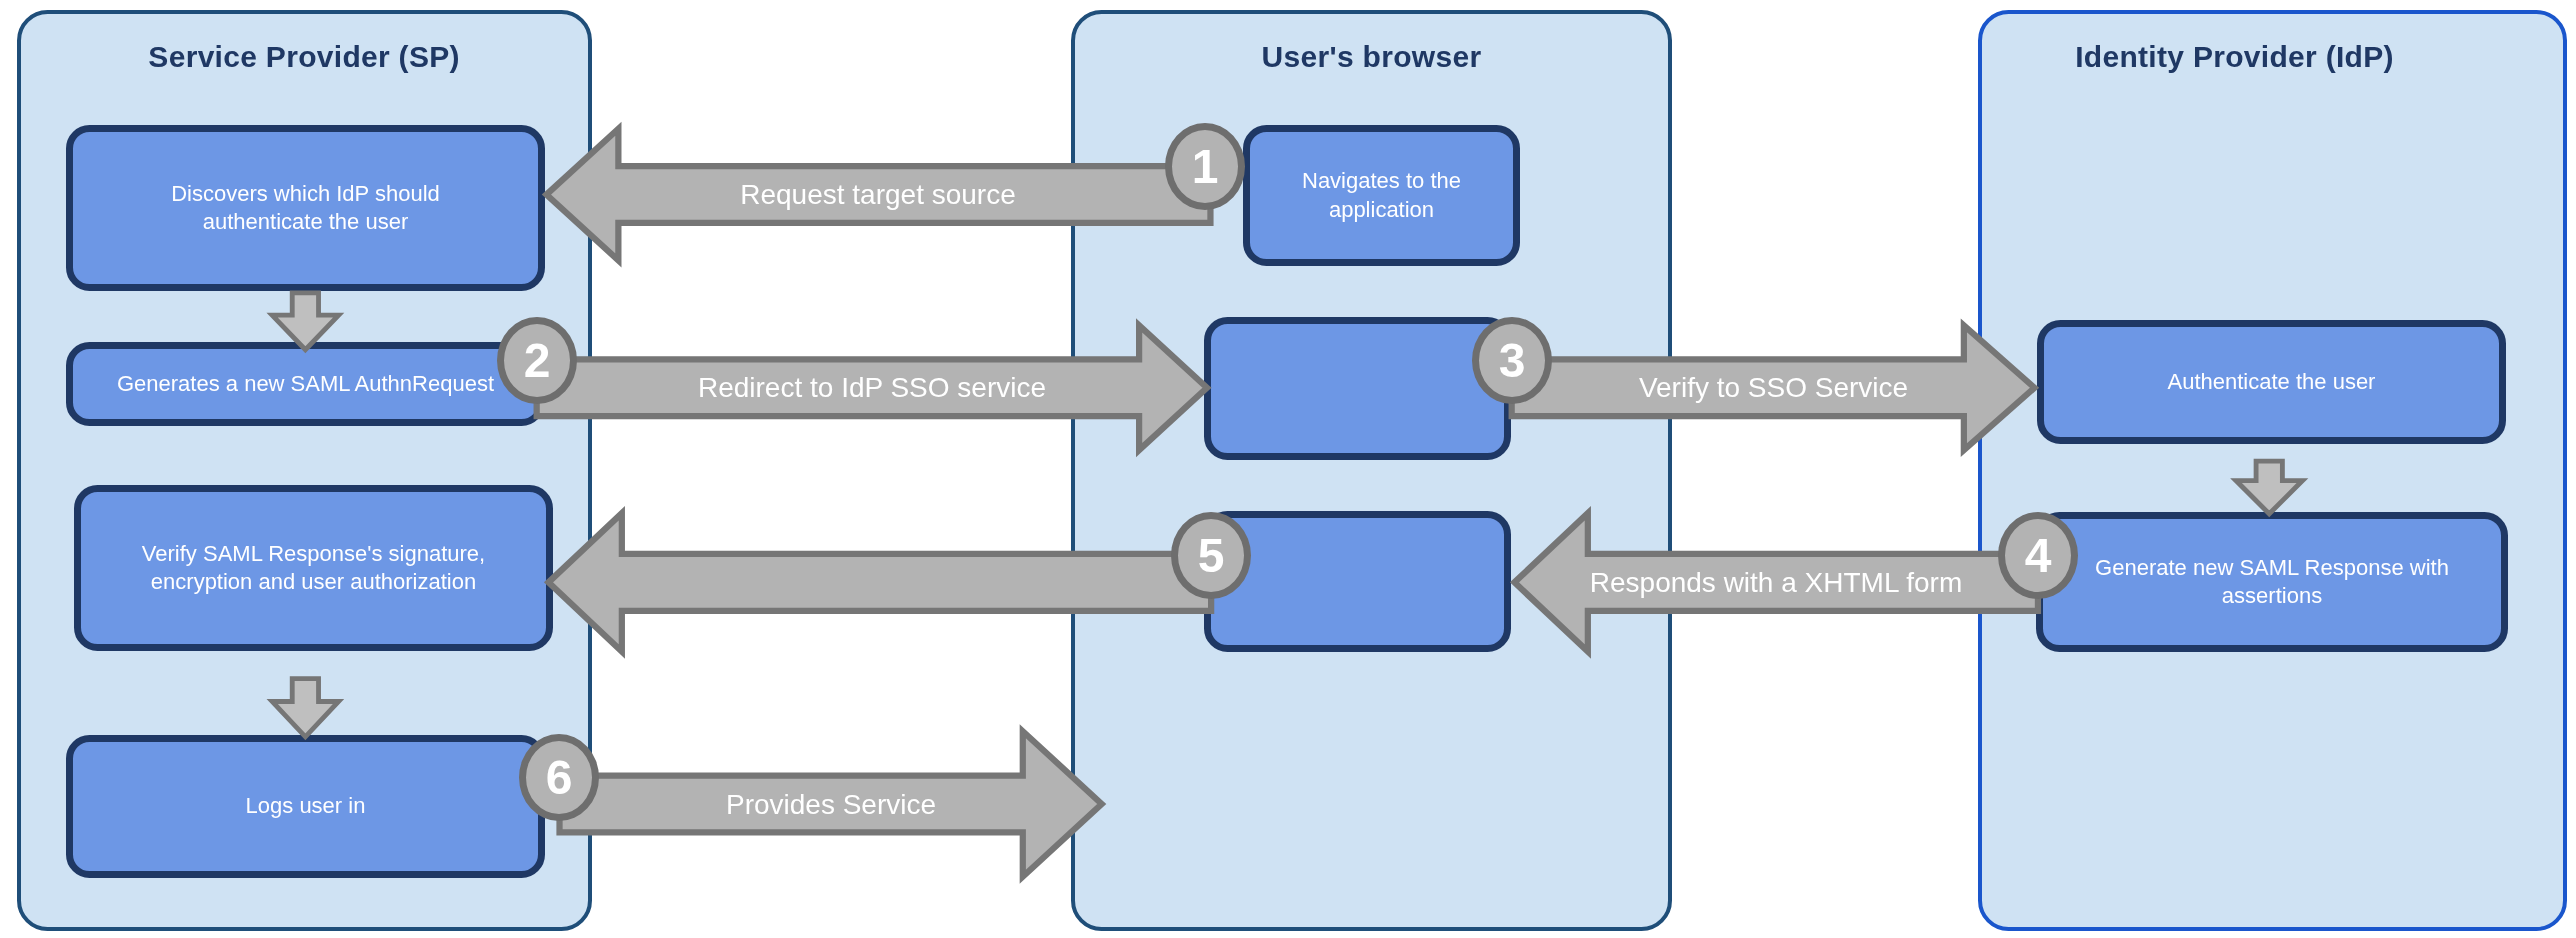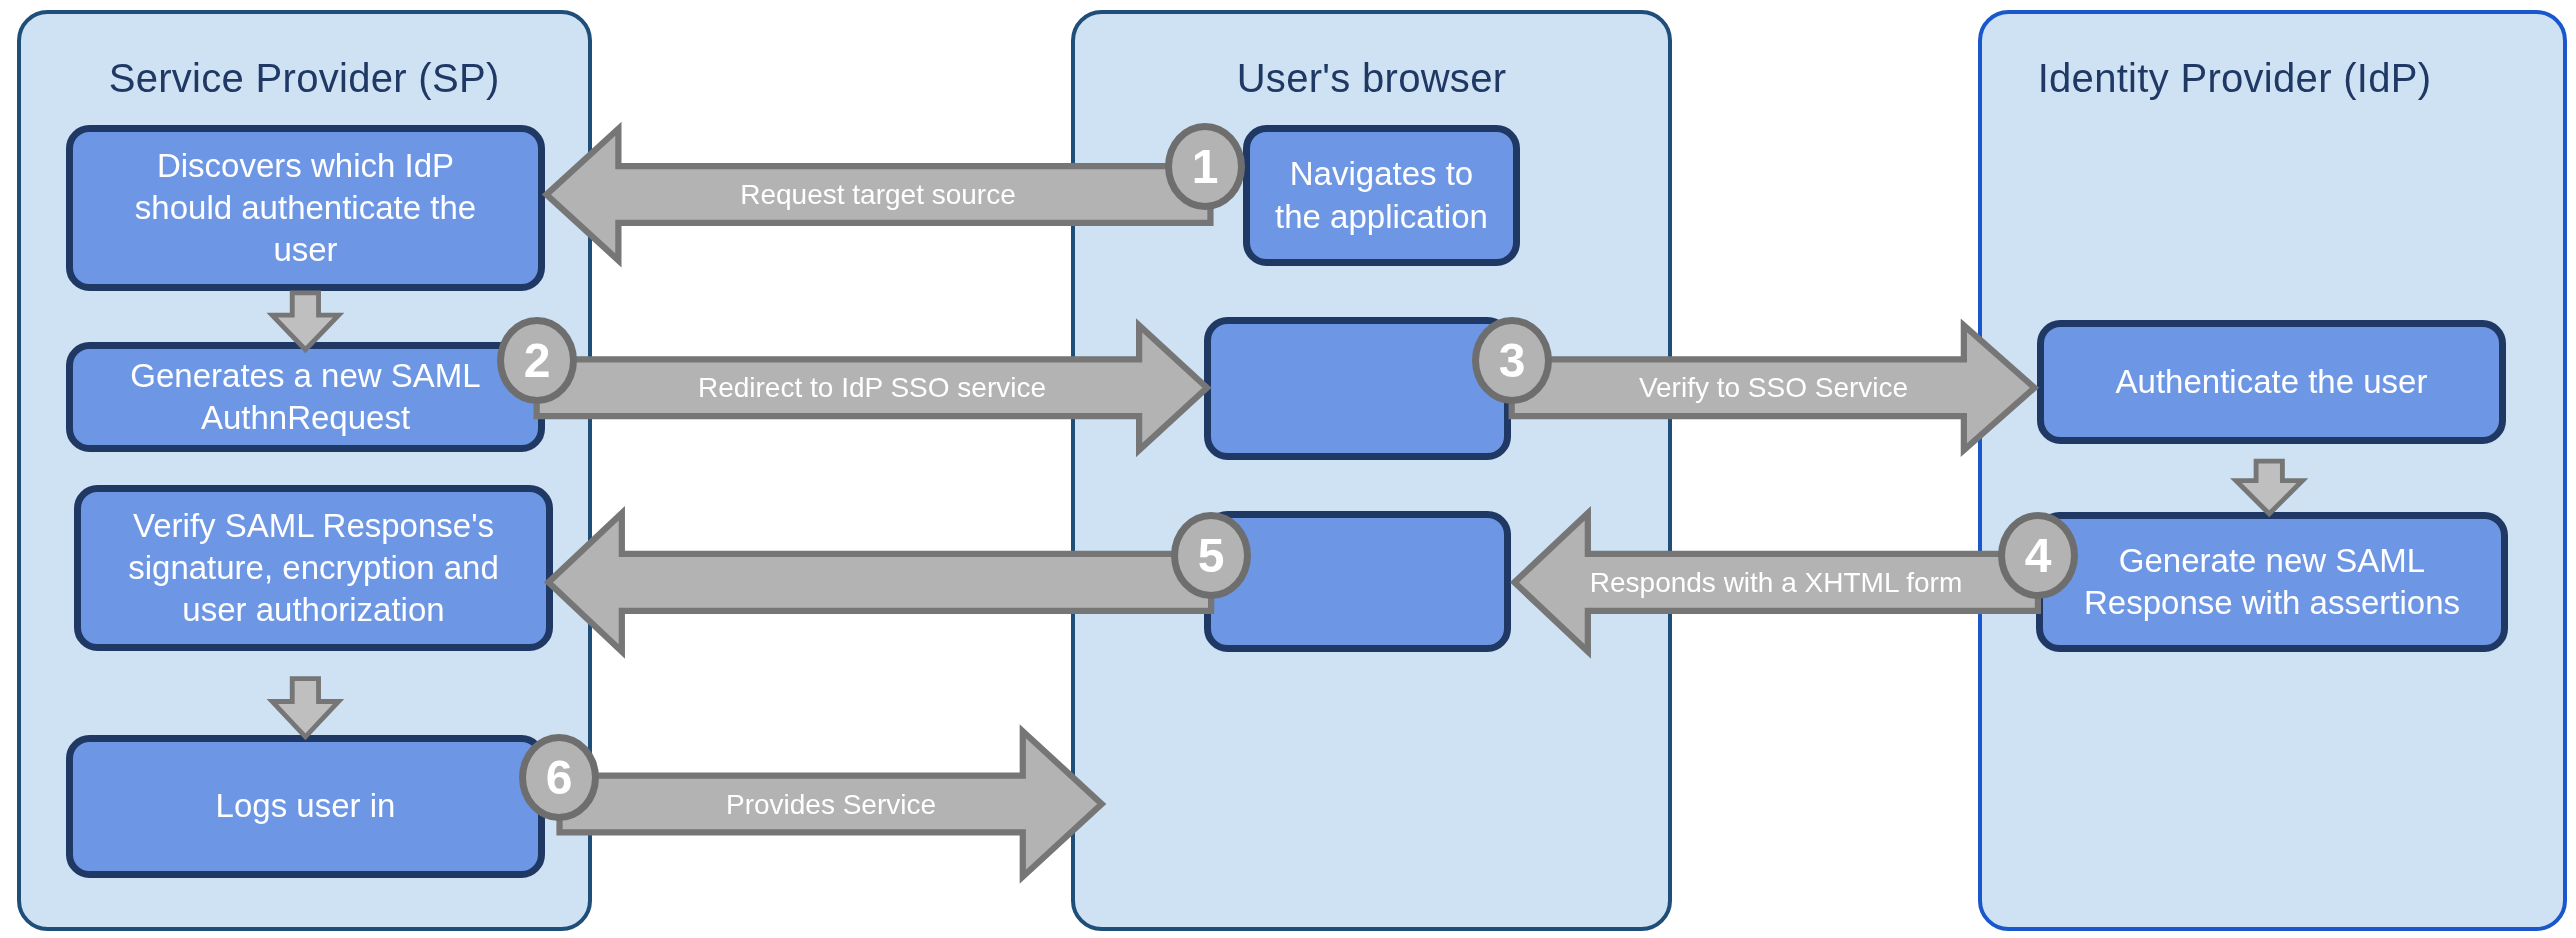--- a/index.html
+++ b/index.html
@@ -13,27 +13,27 @@
   .stage{
     position:relative;width:2576px;height:939px;background:var(--background);
     font-family:"Liberation Sans", sans-serif;overflow:hidden;
   }
   .panel{
     position:absolute;background:var(--panel-fill);
     border:4.8px solid var(--panel-border);border-radius:30.5px;box-sizing:border-box;z-index:0;
   }
   .panel.idp{border-color:var(--idp-panel-border);}
   .panel-title{
-    position:absolute;font-size:40px;font-weight:normal;color:var(--title-text);
-    text-align:center;z-index:1;letter-spacing:0.3px;margin-top:16px;
+    position:absolute;font-size:30px;font-weight:bold;color:var(--title-text);
+    text-align:center;z-index:1;letter-spacing:0.3px;
   }
   .flow-box{
     position:absolute;background:var(--box-fill);border:7px solid var(--box-border);
     border-radius:23.5px;color:var(--box-text);display:flex;align-items:center;justify-content:center;
-    text-align:center;font-size:33px;line-height:1.28;box-sizing:border-box;
+    text-align:center;font-size:22px;line-height:1.28;box-sizing:border-box;
     padding:0 43px;z-index:1;
   }
   .arrow-layer{position:absolute;left:0;top:0;z-index:2;pointer-events:none;}
   .big-arrow{fill:var(--arrow-fill);stroke:var(--arrow-border);stroke-width:9;}
   .small-arrow{fill:var(--small-arrow-fill);stroke:var(--arrow-border);stroke-width:7;}
   .arrow-label{
     position:absolute;color:#fff;font-size:28px;text-align:center;
     height:39px;line-height:39px;z-index:3;white-space:nowrap;
   }
   .step-circle{
@@ -50,21 +50,21 @@
 
   <div class="panel" style="left:16.6px;top:9.7px;width:575px;height:921px;"></div>
   <div class="panel" style="left:1071px;top:9.7px;width:601px;height:921px;"></div>
   <div class="panel idp" style="left:1978px;top:9.7px;width:589px;height:921px;"></div>
 
   <div class="panel-title" style="left:16.6px;top:40px;width:575px;">Service Provider  (SP)</div>
   <div class="panel-title" style="left:1071px;top:40px;width:601px;">User's browser</div>
   <div class="panel-title" style="left:1940px;top:40px;width:589px;">Identity Provider  (IdP)</div>
 
   <div class="flow-box" style="left:66px;top:125px;width:479px;height:166px;">Discovers which IdP should authenticate the user</div>
-  <div class="flow-box" style="left:66px;top:342px;width:479px;height:110px;">Generates a new SAML AuthnRequest</div>
+  <div class="flow-box" style="left:66px;top:342px;width:479px;height:84px;">Generates a new SAML AuthnRequest</div>
   <div class="flow-box" style="left:74px;top:485px;width:479px;height:166px;">Verify SAML Response's signature, encryption and user authorization</div>
   <div class="flow-box" style="left:66px;top:735px;width:479px;height:143px;">Logs user in</div>
 
   <div class="flow-box" style="left:1243px;top:125px;width:277px;height:141px;padding:0 21px;">Navigates to the application</div>
   <div class="flow-box" style="left:1204px;top:317px;width:307px;height:143px;"></div>
   <div class="flow-box" style="left:1204px;top:511px;width:307px;height:141px;"></div>
 
   <div class="flow-box" style="left:2037px;top:320px;width:469px;height:124px;">Authenticate the user</div>
   <div class="flow-box" style="left:2036px;top:512px;width:472px;height:140px;padding:0 32px;">Generate new SAML Response with assertions</div>
 

